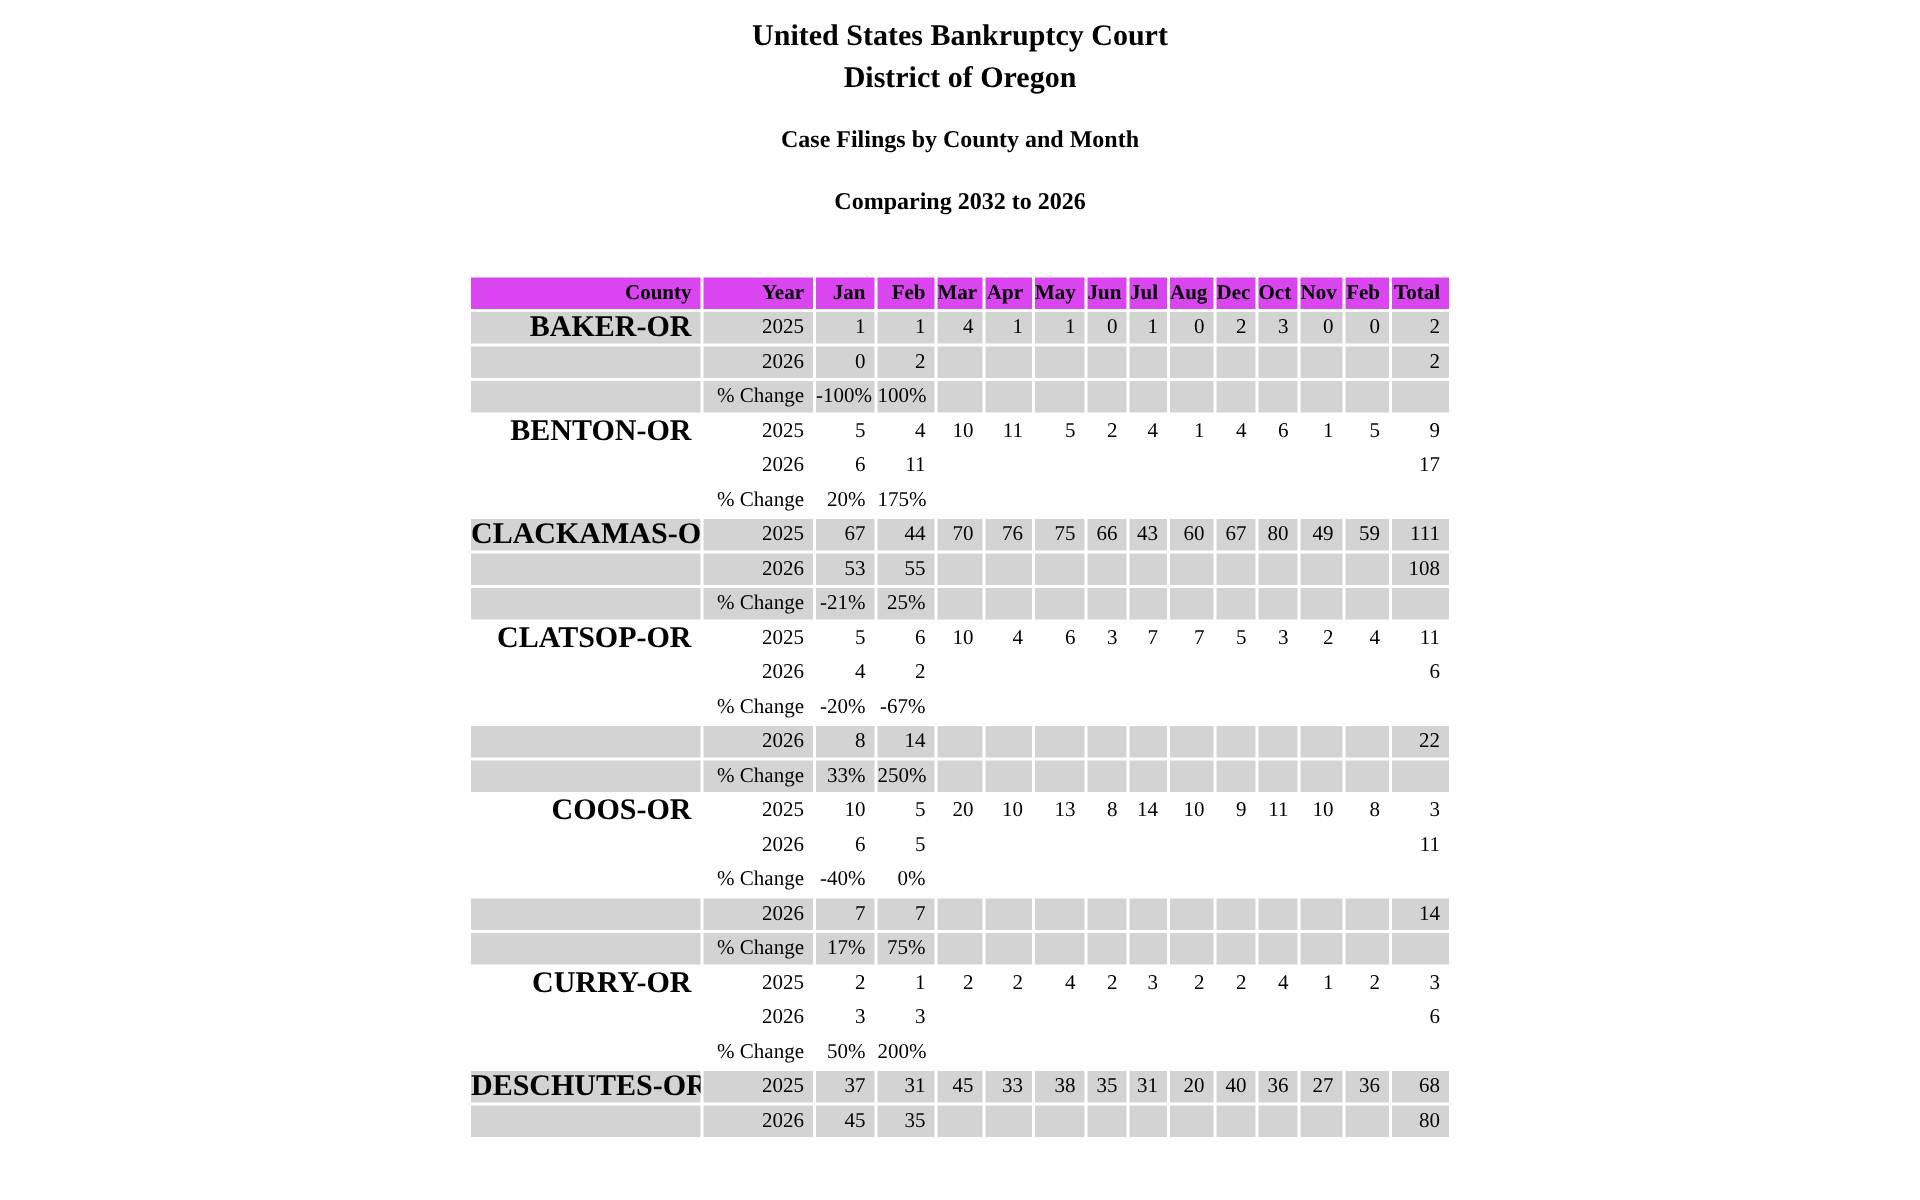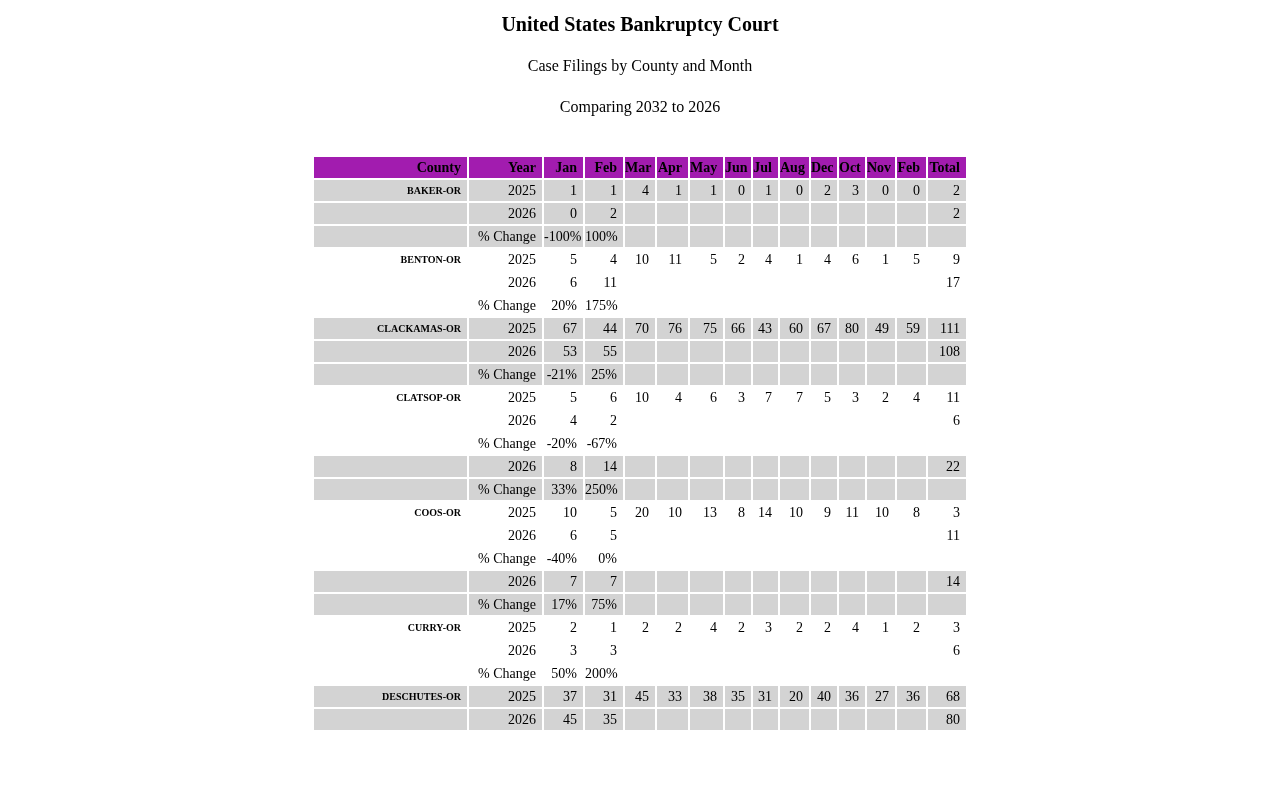--- a/index.html
+++ b/index.html
@@ -20,21 +20,21 @@
   }
   .main-title {
     margin: 0;
     text-align: center;
     font-weight: bold;
     font-size: 20px;
     line-height: 28px;
   }
   .subtitle {
     text-align: center;
-    font-weight: normal;
+    font-weight: bold;
     font-size: 16px;
     line-height: 18px;
   }
   .subtitle.first { margin: 19px 0 0 0; }
   .subtitle.second { margin: 23px 0 0 0; }
   table.filings {
     margin: 39px auto 0 auto;
     border-collapse: separate;
     border-spacing: 2px;
     table-layout: fixed;
@@ -43,30 +43,31 @@
   table.filings th, table.filings td {
     font-size: 14px;
     line-height: 21px;
     height: 21px;
     padding: 0 6px 0 0;
     text-align: right;
     white-space: nowrap;
     overflow: hidden;
     box-sizing: border-box;
   }
-  table.filings th { font-weight: bold; background: #a21caf; text-align: right; }
+  table.filings th { font-weight: bold; background: #d946ef; text-align: right; }
   table.filings td.shaded { background: #d3d3d3; }
-  table.filings td.county { font-weight: bold; font-size: 10px; }
+  table.filings td.county { font-weight: bold; font-size: 20px; }
 </style>
 </head>
 <body>
 
 <div class="page">
   <div class="main-title">
     <div>United States Bankruptcy Court</div>
+    <div>District of Oregon</div>
   </div>
   <div class="subtitle first">Case Filings by County and Month</div>
   <div class="subtitle second">Comparing 2032 to 2026</div>
 
   <table class="filings">
     <colgroup>
       <col style="width:153px">
         <col style="width:73px">
         <col style="width:39px">
       <col style="width:38px">

